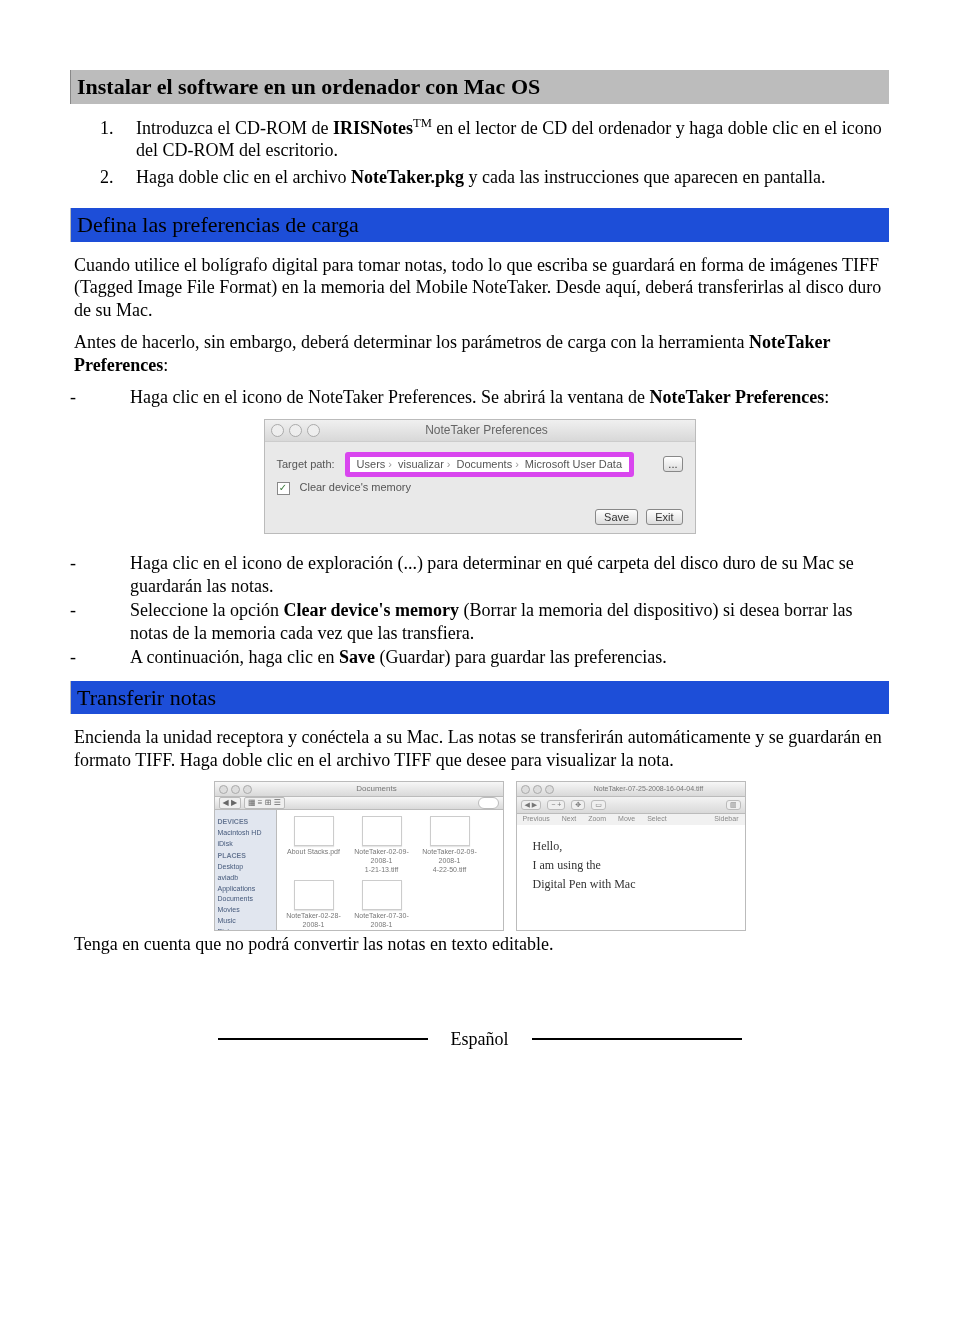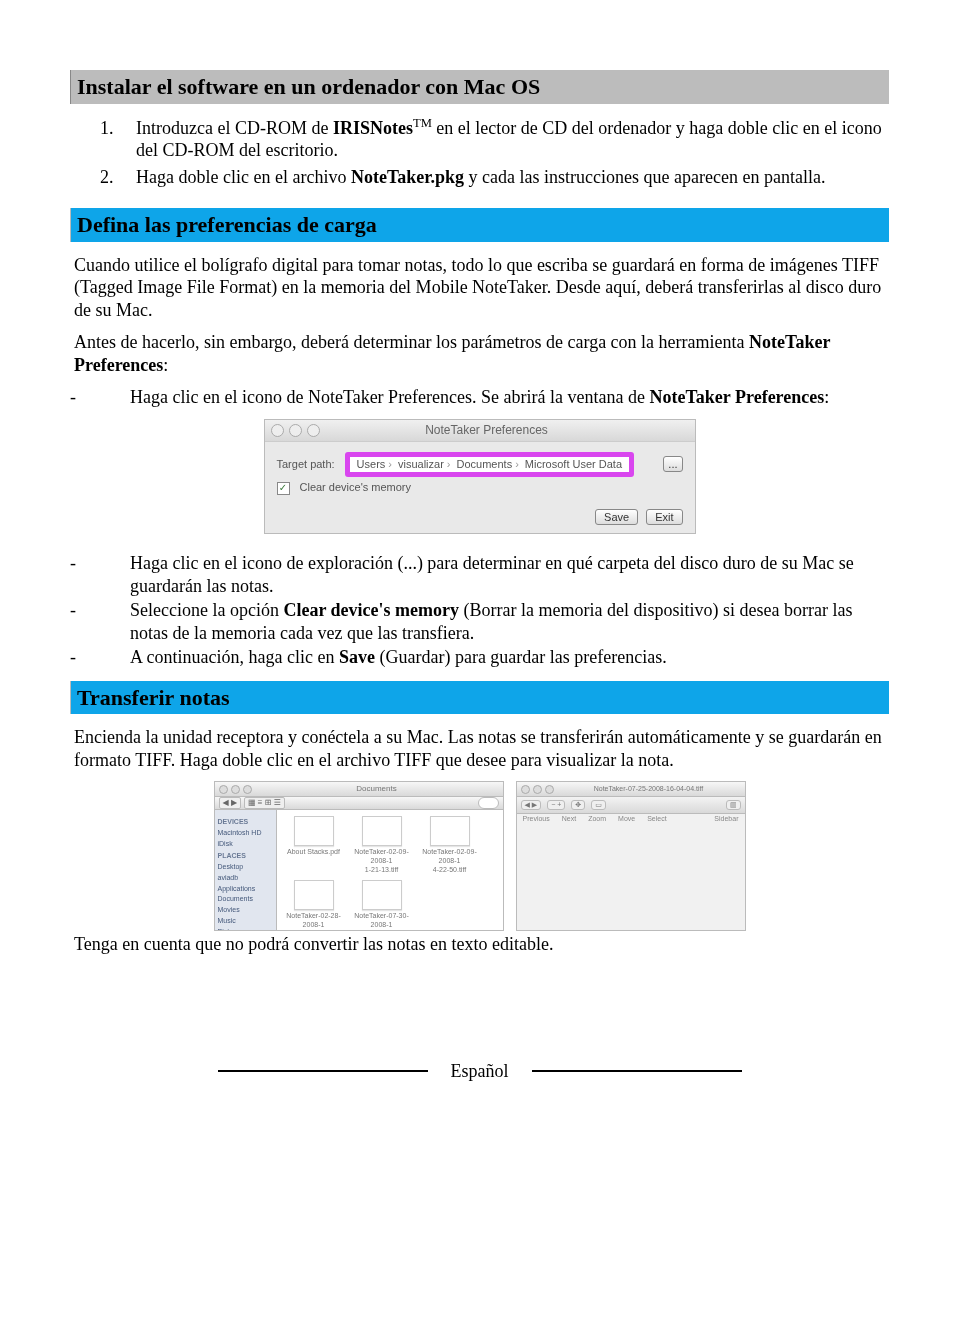--- a/index.html
+++ b/index.html
@@ -15,26 +15,25 @@
   }
   .section-header {
     background: #bcbcbc;
     font-weight: bold;
     font-size: 22px;
     padding: 3px 6px;
     margin: 0 0 12px 0;
     border-left: 1px solid #888;
   }
   .section-subheader {
-    background: #0ea5e9;
+    background: #1d4ed8;
     font-size: 22px;
     padding: 3px 6px;
     margin: 16px 0 12px 0;
     border-left: 1px solid #bbb;
-    font-weight: bold;
   }
   ol.numbered {
     margin: 8px 0 20px 0;
     padding-left: 48px;
   }
   ol.numbered li {
     padding-left: 18px;
     margin-bottom: 4px;
   }
   p {
@@ -240,21 +239,21 @@
     background:#fff;
     height: calc(100% - 44px);
     padding: 12px 16px;
     font-family: "Comic Sans MS", cursive;
     color:#333;
     font-size:12px;
     line-height:1.6;
   }
 
   .footer {
-    margin-top: 104px;
+    margin-top: 72px;
     display:flex;
     align-items:center;
     justify-content:center;
     gap: 23px;
   }
   .footer .line {
     flex:0 0 210px;
     height:2px;
     background:#000;
   }
@@ -421,20 +420,25 @@
       <span class="grp">▥</span>
     </div>
     <div class="pv-labels">
       <span>Previous</span>
       <span>Next</span>
       <span>Zoom</span>
       <span>Move</span>
       <span>Select</span>
       <span style="margin-left:auto">Sidebar</span>
     </div>
+    <div class="pv-canvas">
+      <div>Hello,</div>
+      <div>I am using the</div>
+      <div>Digital Pen with Mac</div>
+    </div>
   </div>
 
 </div>
 
 <p style="margin-top:2px;">Tenga en cuenta que no podrá convertir las notas en texto editable.</p>
 
 <div class="footer">
   <div class="line"></div>
   <div class="lang">Español</div>
   <div class="line"></div>

